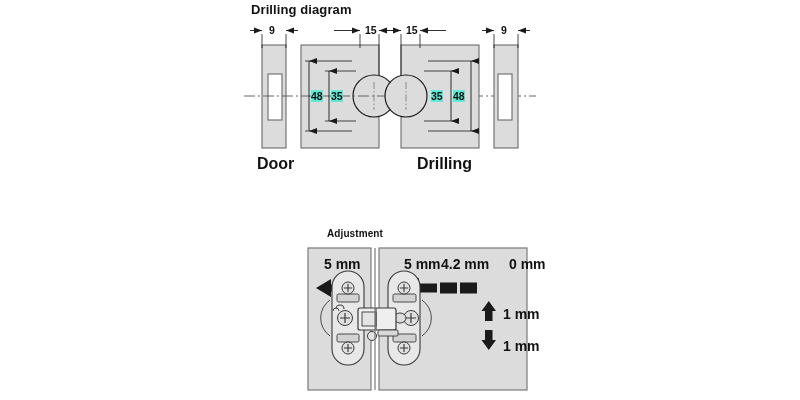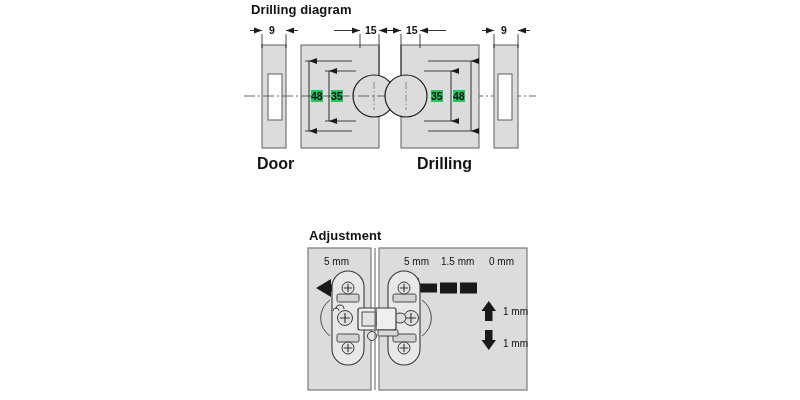--- a/index.html
+++ b/index.html
@@ -23,44 +23,44 @@
   }
   .heading {
     position: absolute;
     font-weight: bold;
     font-size: 13px;
     letter-spacing: 0.1px;
     color: #111111;
     white-space: nowrap;
   }
   #drilling-title { left: 251px; top: 2px; }
-  #adjustment-title { left: 309px; top: 228px; font-size: 13px; }
+  #adjustment-title { left: 327px; top: 228px; font-size: 10px; }
   .part-label {
     position: absolute;
     font-weight: bold;
     font-size: 16px;
     color: #111111;
     white-space: nowrap;
   }
   #label-door { left: 257px; top: 155px; }
   #label-cabinet { left: 417px; top: 155px; }
   .dim-text {
     position: absolute;
     font-weight: bold;
     font-size: 10.5px;
     color: #111111;
     white-space: nowrap;
     background: #ffffff;
     line-height: 12px;
   }
-  .dim-text.on-grey { background: #22c55e; }
+  .dim-text.on-grey { background: #5eead4; }
   .adj-text {
     position: absolute;
-    font-weight: normal;
-    font-size: 10px;
+    font-weight: bold;
+    font-size: 14px;
     color: #111111;
     white-space: nowrap;
   }
   svg { position: absolute; left: 0; top: 0; overflow: visible; }
 </style>
 </head>
 <body>
 
 <div class="stage">
 
@@ -218,18 +218,18 @@
 
       <path d="M330,300 a22,22 0 0 0 0,36" fill="none" stroke="#3a3a3a" stroke-width="0.9"></path>
       <path d="M422,300 a22,22 0 0 1 0,36" fill="none" stroke="#3a3a3a" stroke-width="0.9"></path>
     </g>
 
     <line x1="375" y1="248" x2="375" y2="390" stroke="#7a7a7a" stroke-width="1.2"></line>
   </svg>
 
   <div class="adj-text" id="adj-depth" style="left:324px; top:256px;">5 mm</div>
   <div class="adj-text" id="adj-side-5" style="left:404px; top:256px;">5 mm</div>
-  <div class="adj-text" id="adj-side-25" style="left:441px; top:256px;">1.5 mm</div>
-  <div class="adj-text" id="adj-side-0" style="left:489px; top:256px;">0 mm</div>
+  <div class="adj-text" id="adj-side-25" style="left:441px; top:256px;">4.2 mm</div>
+  <div class="adj-text" id="adj-side-0" style="left:489px; top:256px;padding-left:20px;">0 mm</div>
   <div class="adj-text" id="adj-up" style="left:503px; top:306px;">1 mm</div>
   <div class="adj-text" id="adj-down" style="left:503px; top:338px;">1 mm</div>
 
 </div>
 
 </body></html>

